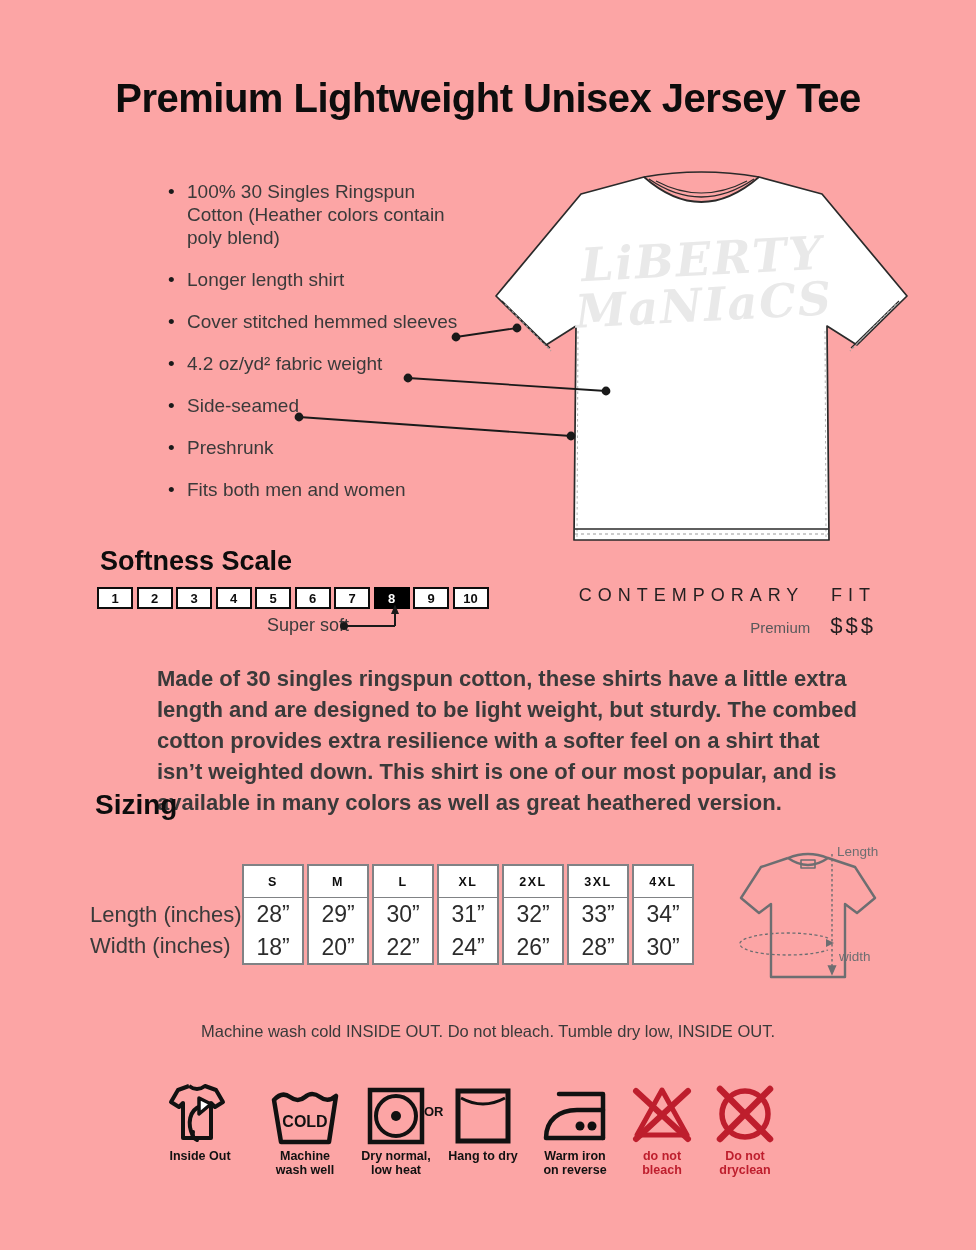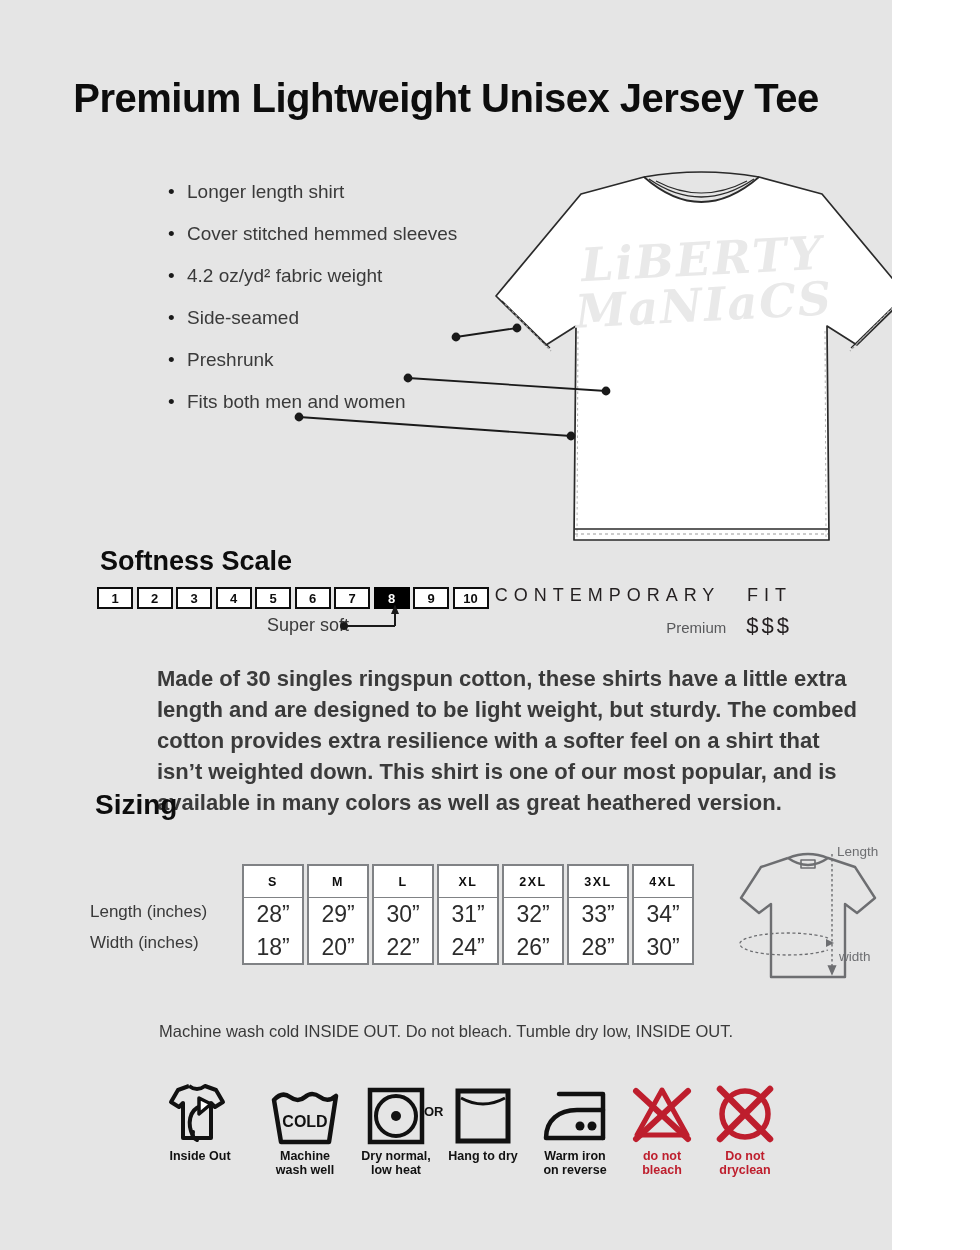--- a/index.html
+++ b/index.html
@@ -1,18 +1,18 @@
 <!DOCTYPE html>
 <html><head>
 <meta charset="utf-8">
 <style>
   * { margin:0; padding:0; box-sizing:border-box; }
   html,body { background:#fff; }
   .page {
-    position:relative; width:892px; height:1250px; background:#e5e5e5;
+    position:relative; width:976px; height:1250px; background:#fca5a5;
     font-family:"Liberation Sans", sans-serif; color:#231f20; overflow:hidden;
   }
   
   .title {
     position:absolute; top:76px; left:0; width:100%;
     text-align:center; font-size:40px; font-weight:800; letter-spacing:-0.5px; color:#0d0d0d;
   }
   
   .features {
     position:absolute; left:168px; top:180px; width:330px; list-style:none;
@@ -52,21 +52,21 @@
   .fit-line2 { position:absolute; right:100px; top:613px; display:flex; align-items:baseline; gap:20px; }
   .fit-tier { font-size:15px; font-weight:300; color:#58595b; }
   .fit-price { font-size:22px; font-weight:300; letter-spacing:3px; color:#231f20; }
   
   .description {
     position:absolute; left:157px; top:663px; width:712px;
     font-size:22px; line-height:31px; font-weight:700; color:#3a3a3a;
   }
   
   .sizing-heading { position:absolute; left:95px; top:789px; font-size:28px; font-weight:800; color:#0d0d0d; }
-  .row-label { position:absolute; left:90px; font-size:17px; font-weight:300; color:#3a3a3a;text-align:right; }
+  .row-label { position:absolute; left:90px; font-size:22px; font-weight:300; color:#3a3a3a;text-align:right; }
   .row-label.length { top:902px; }
   .row-label.width  { top:933px; }
   .size-table { position:absolute; left:242px; top:864px; display:flex; }
   .size-col {
     width:62px; height:101px; border:2px solid #808285; margin-right:3px; background:#fff;
   }
   .size-col .hdr {
     height:32px; border-bottom:1.5px solid #808285; display:flex; align-items:center; justify-content:center;
     font-size:12.5px; font-weight:700; letter-spacing:1.5px; color:#0d0d0d;
   }
@@ -90,20 +90,21 @@
   .or-label { position:absolute; left:424px; top:1104px; font-size:13px; font-weight:700; color:#111; }
 </style>
 </head>
 <body>
 
 <div class="page">
 
   <h1 class="title">Premium Lightweight Unisex Jersey Tee</h1>
 
   <ul class="features">
+    <li style="width:300px;">100% 30 Singles Ringspun Cotton (Heather colors contain poly blend)</li>
     <li>Longer length shirt</li>
     <li style="margin-top:19px;">Cover stitched hemmed sleeves</li>
     <li style="margin-top:19px;">4.2 oz/yd² fabric weight</li>
     <li style="margin-top:14px;">Side-seamed</li>
     <li style="margin-top:13px;">Preshrunk</li>
     <li style="margin-top:14px;">Fits both men and women</li>
   </ul>
 
   <div class="shirt-wrap">
     <svg width="415" height="385" viewBox="0 0 415 385">

